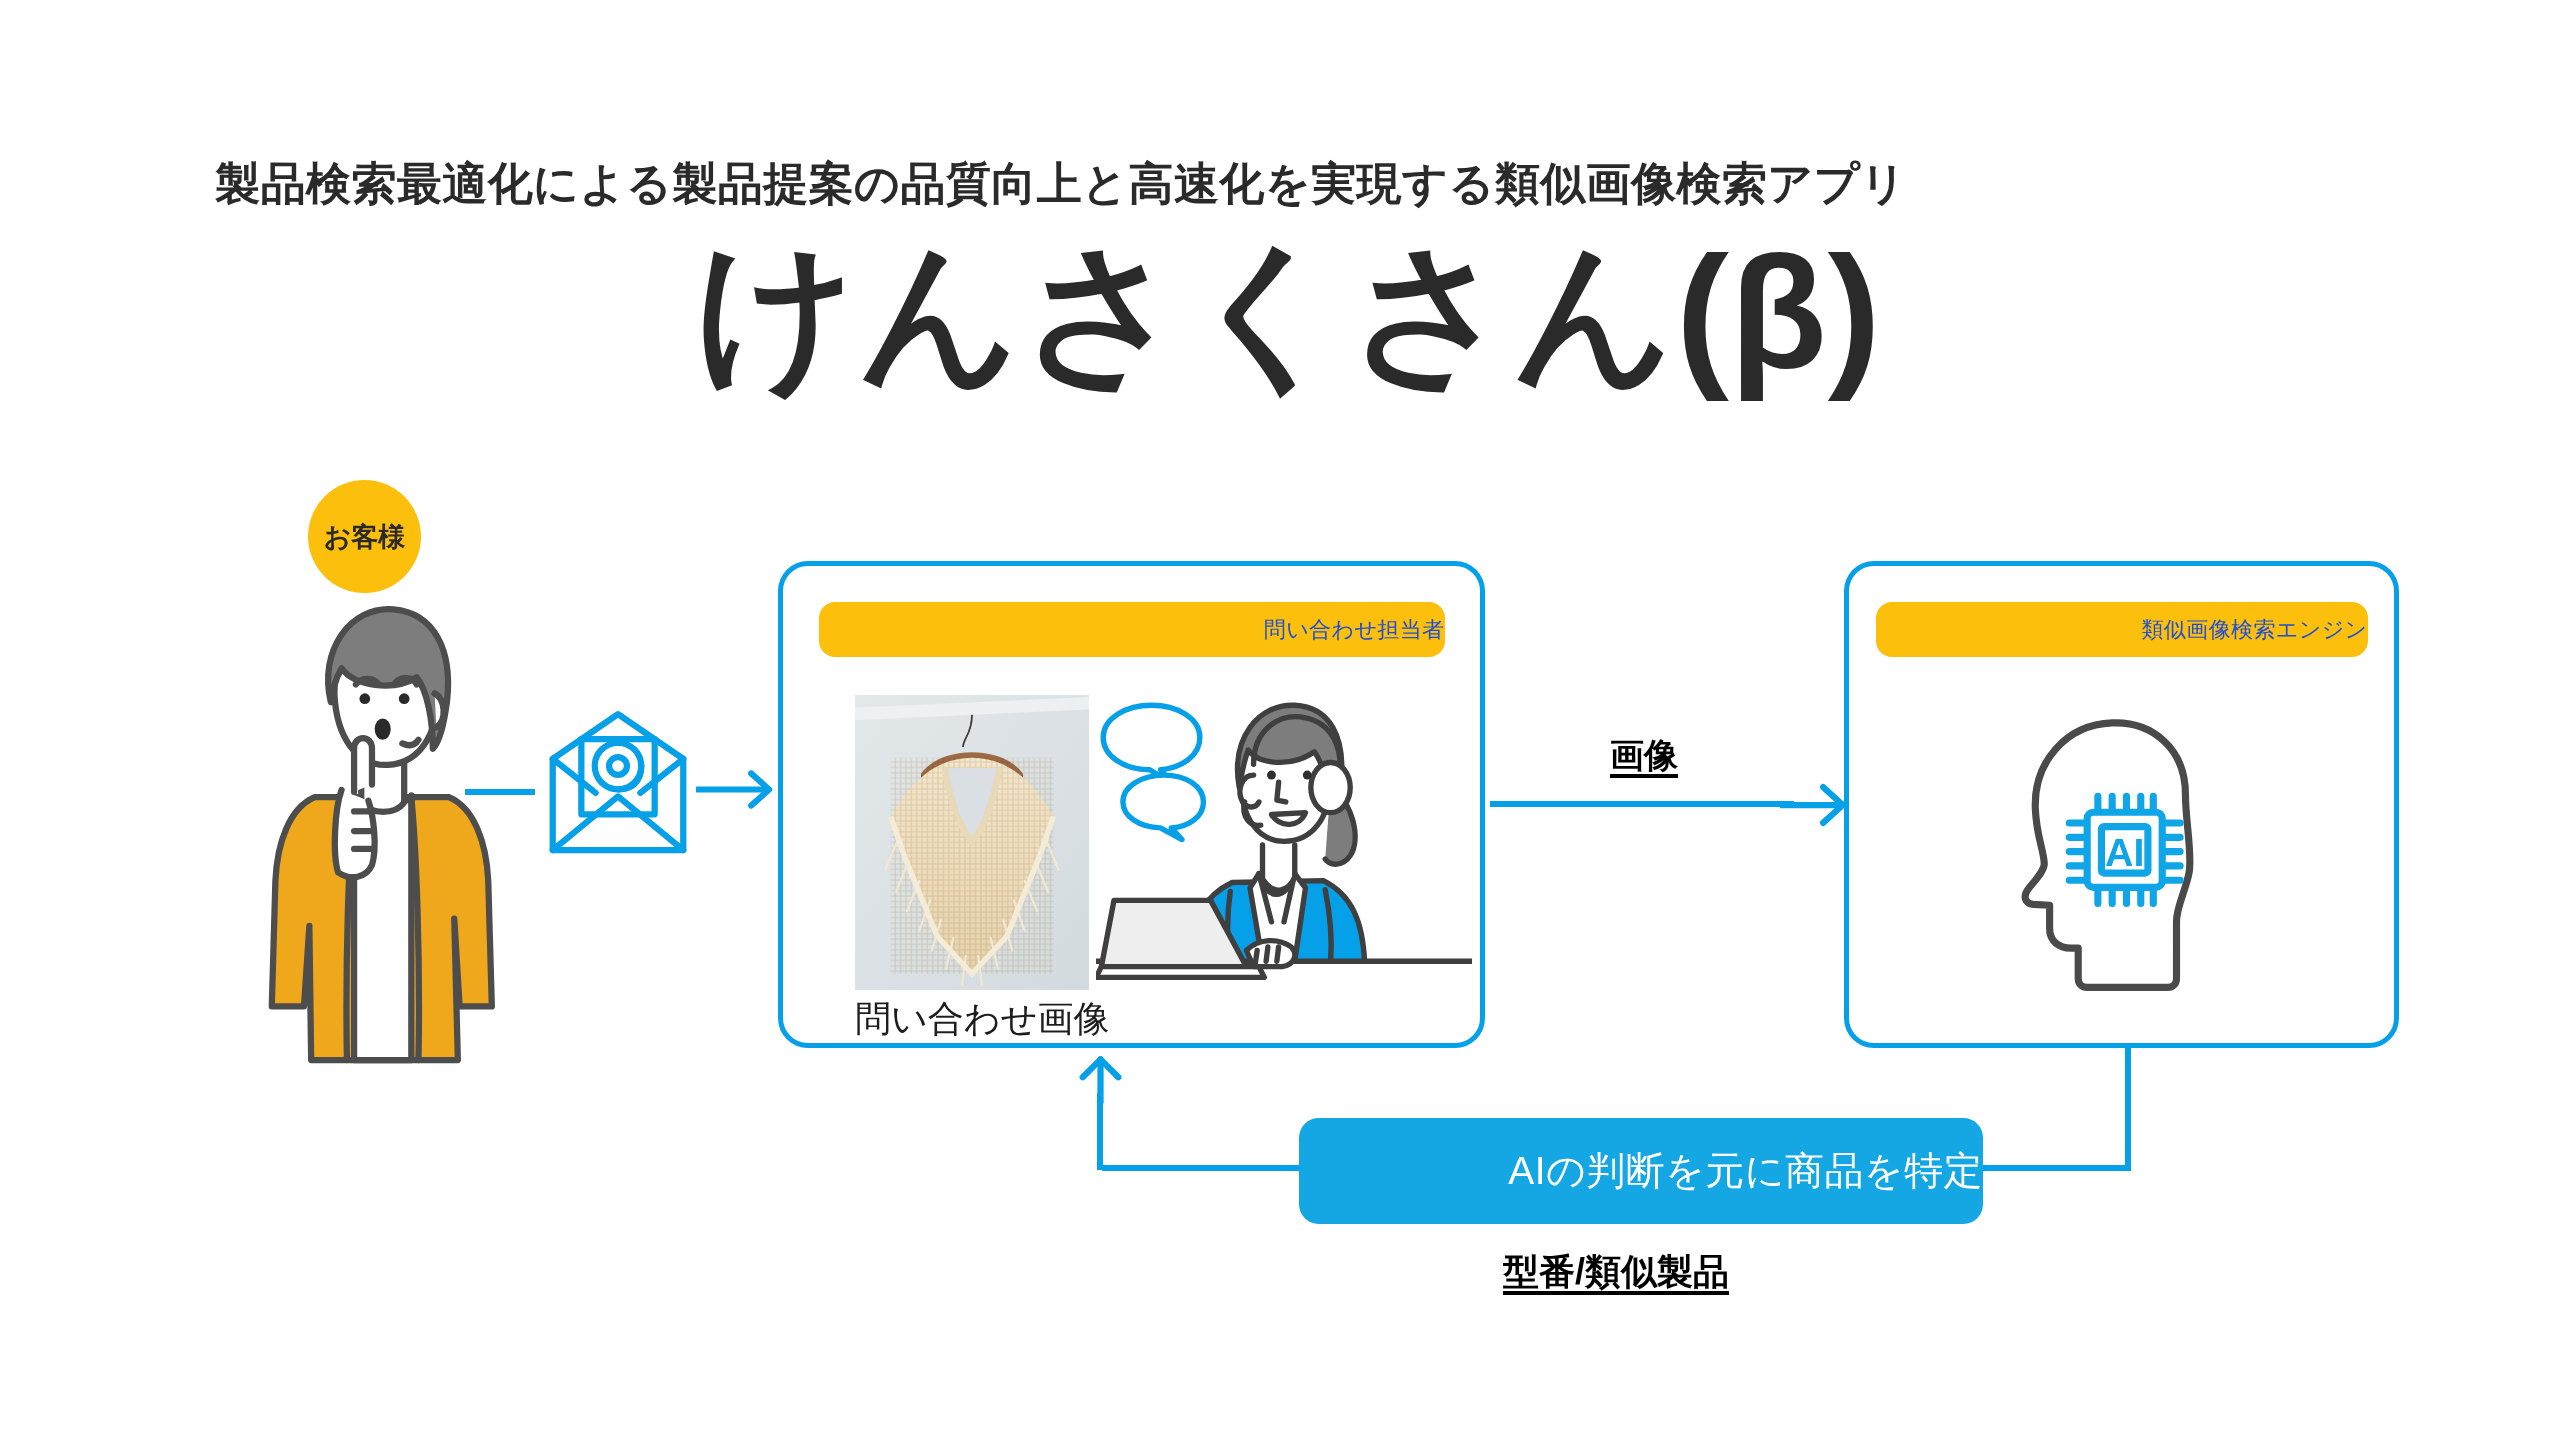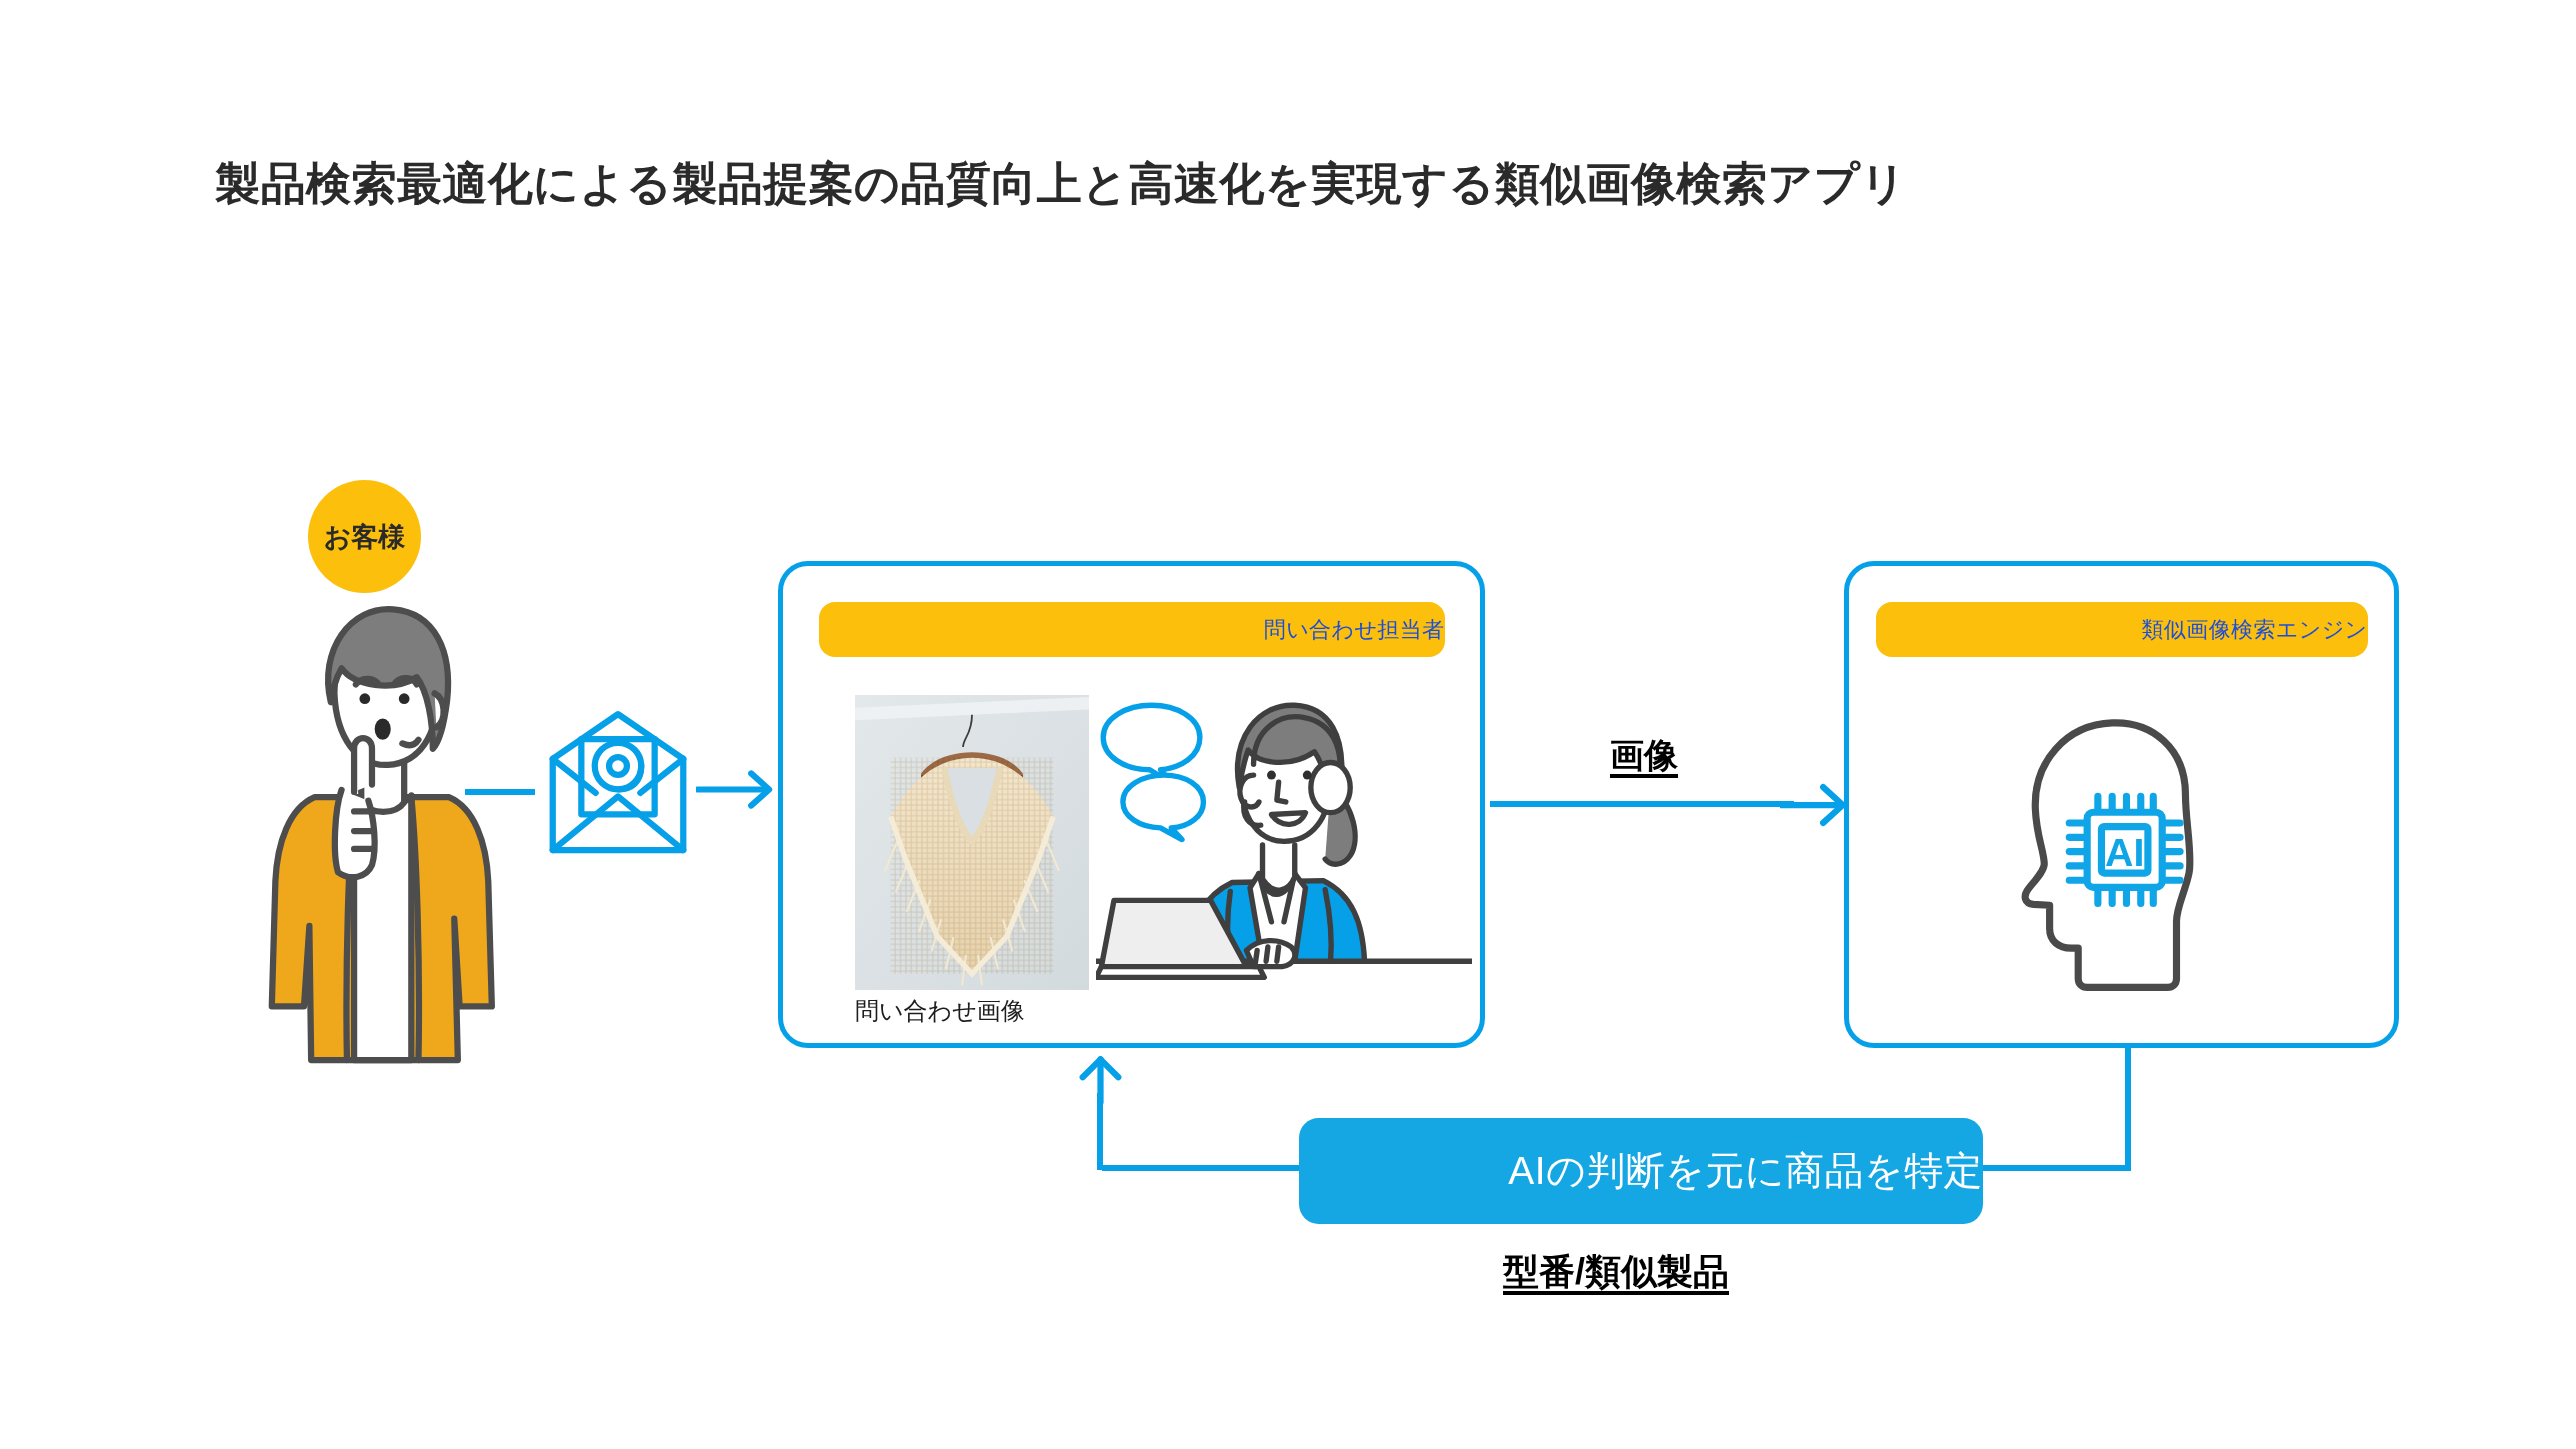--- a/index.html
+++ b/index.html
@@ -126,21 +126,22 @@
     width: 234px;
     height: 295px;
     overflow: hidden;
     background: #dfe4e6;
   }
   .photo-caption {
     position: absolute;
     left: 72px;
     top: 429px;
     width: 234px;
-    font-size: 24px;
+    text-align: center;
+    font-size: 36px;
     color: #1d1d1d;
     white-space: nowrap;
   }
 
   .operator-art {
     position: absolute;
     left: 313px;
     top: 116px;
     width: 376px;
     height: 358px;
@@ -187,20 +188,21 @@
     white-space: nowrap;
   }
 </style>
 </head>
 <body>
 
 <div class="stage">
 
   <div class="subtitle">製品検索最適化による製品提案の品質向上と高速化を実現する類似画像検索アプリ</div>
 
+  <div class="app-title">けんさくさん(β)</div>
 
   <div class="customer-badge">
     <span>お客様</span>
   </div>
 
   <div class="customer-figure">
     <svg viewBox="0 0 260 540" width="233" height="483" xmlns="http://www.w3.org/2000/svg">
       <g fill="none" stroke="#4d4d4d" stroke-width="7" stroke-linecap="round" stroke-linejoin="round">
 
         <path d="M52 236 C24 248 10 286 8 330 L4 470 L40 470 L46 380 L48 530 L212 530 L208 372 L214 470 L250 470 L246 330 C244 286 230 248 202 236 Z" fill="#efa81c" stroke="#4d4d4d"></path>

